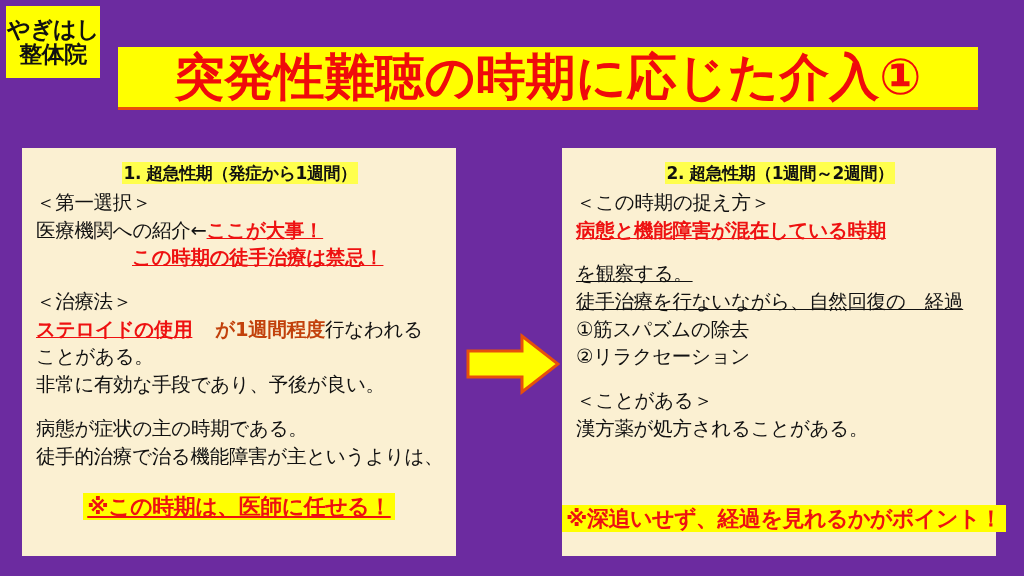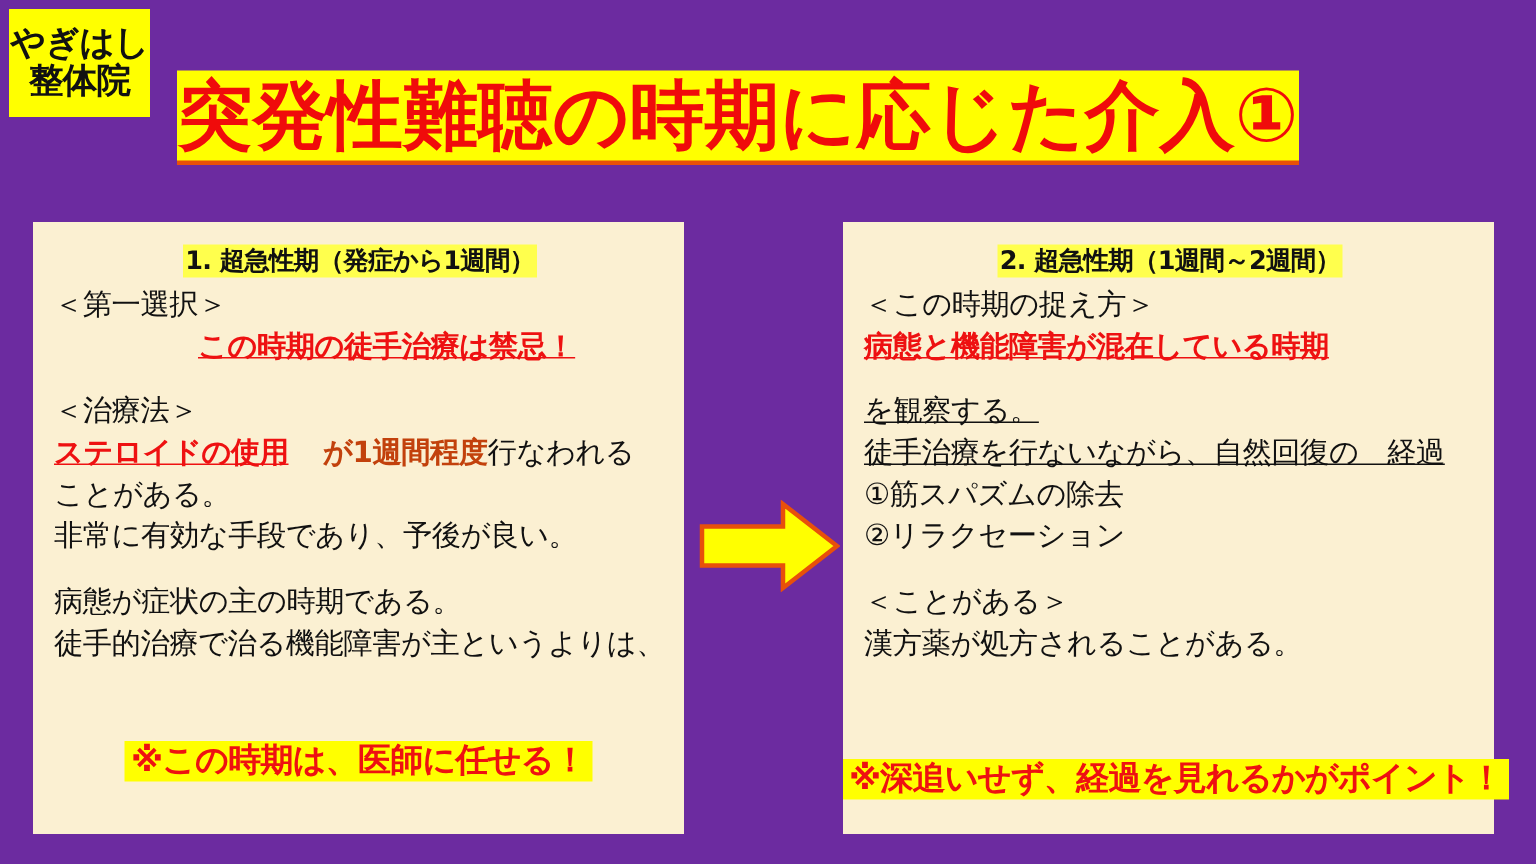--- a/index.html
+++ b/index.html
@@ -38,21 +38,21 @@
     font-size: 23px;
     letter-spacing: -0.5px;
     white-space: nowrap;
   }
 
   
   #title-band {
     position: absolute;
     left: 118px;
     top: 47px;
-    width: 748px;
+    width: 860px;
     height: 60px;
     background: #ffff00;
     display: flex;
     align-items: center;
     justify-content: center;
     border-bottom: 3px solid #e8500a;
   }
   #title-text {
     color: #f00b0b;
     font-weight: bold;
@@ -106,21 +106,21 @@
   }
   .footer-hl .hl {
     background: #ffff00;
     color: #ee1111;
     font-weight: bold;
     font-size: 22px;
     padding: 1px 4px;
     white-space: nowrap;
     letter-spacing: -0.5px;
   }
-  #left-footer-text { }
+  #left-footer-text { text-decoration: underline; }
 
   #panel-left  .footer-wrap { position: absolute; left: 0; right: 0; bottom: 34px; }
   #panel-right .footer-wrap { position: absolute; left: 0; right: 0; bottom: 22px; }
 
   
   #arrow {
     position: absolute;
     left: 466px;
     top: 333px;
     width: 94px;
@@ -141,20 +141,23 @@
     <span id="title-text">突発性難聴の時期に応じた介入①</span>
   </div>
 
   <div class="panel" id="panel-left">
     <div class="panel-heading">
       <span class="hl">1. 超急性期（発症から1週間）</span>
     </div>
 
     <div class="body-block">
       <div class="line">＜第一選択＞</div>
+      <div class="line">
+        <span>医療機関への紹介←</span><span class="red-u">ここが大事！</span>
+      </div>
       <div class="line indent-lg">
         <span class="red-u">この時期の徒手治療は禁忌！</span>
       </div>
 
       <div class="spacer"></div>
 
       <div class="line">＜治療法＞</div>
       <div class="line">
         <span class="red-u">ステロイドの使用</span><span class="red">が1週間程度</span><span>行なわれる</span>
       </div>

